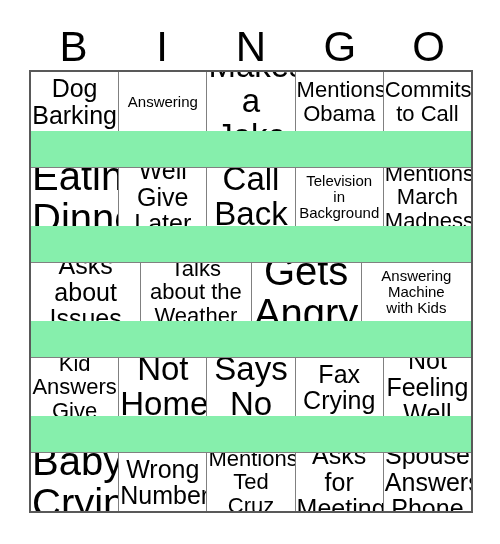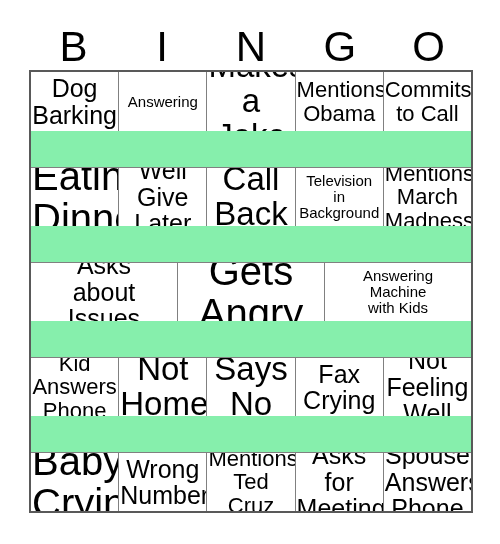--- a/index.html
+++ b/index.html
@@ -159,35 +159,40 @@
         </div>
     </div>
 
     <div class="bingo-row">
       <div class="bingo-cell">
           <span class="cell-text fs-md">Asks
 about
 Issues</span>
         </div>
       <div class="bingo-cell">
+          <span class="cell-text fs-sm">Talks
+about the
+Weather</span>
+        </div>
+      <div class="bingo-cell">
           <span class="cell-text fs-lg">Gets
 Angry</span>
         </div>
       <div class="bingo-cell">
           <span class="cell-text fs-xs">Answering
 Machine
 with Kids</span>
         </div>
     </div>
 
     <div class="bingo-row">
       <div class="bingo-cell">
           <span class="cell-text fs-sm">Kid
 Answers
-Phone</span>
+Give</span>
         </div>
       <div class="bingo-cell">
           <span class="cell-text fs-xl">Not
 Home</span>
         </div>
       <div class="bingo-cell">
           <span class="cell-text fs-xl">Says
 No</span>
         </div>
       <div class="bingo-cell">

